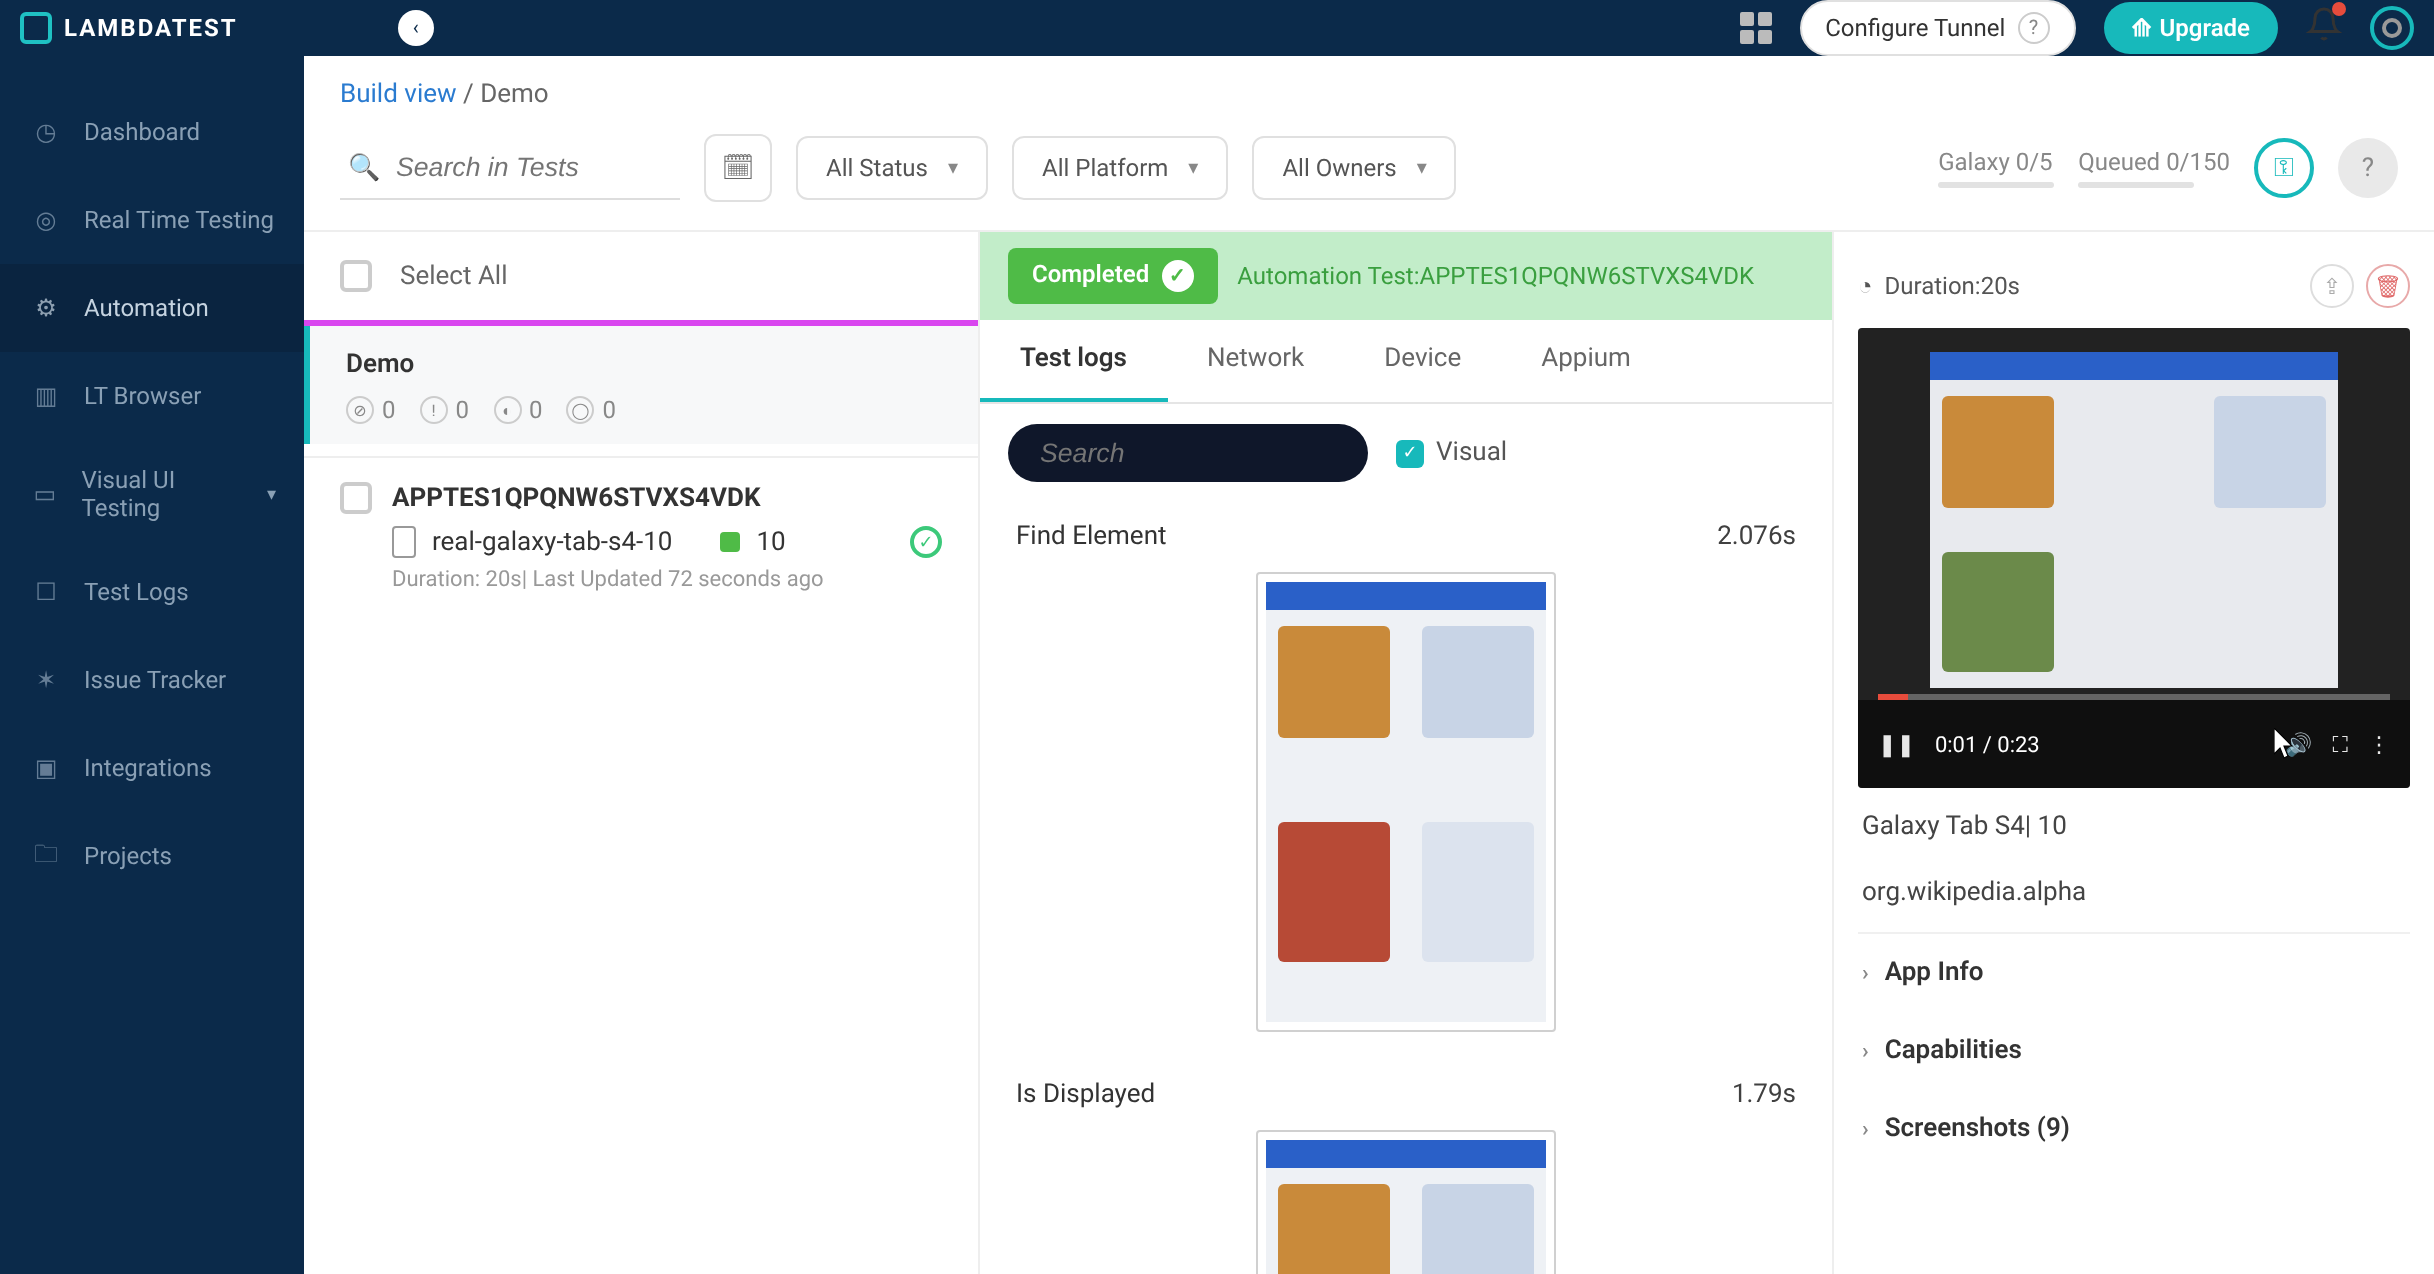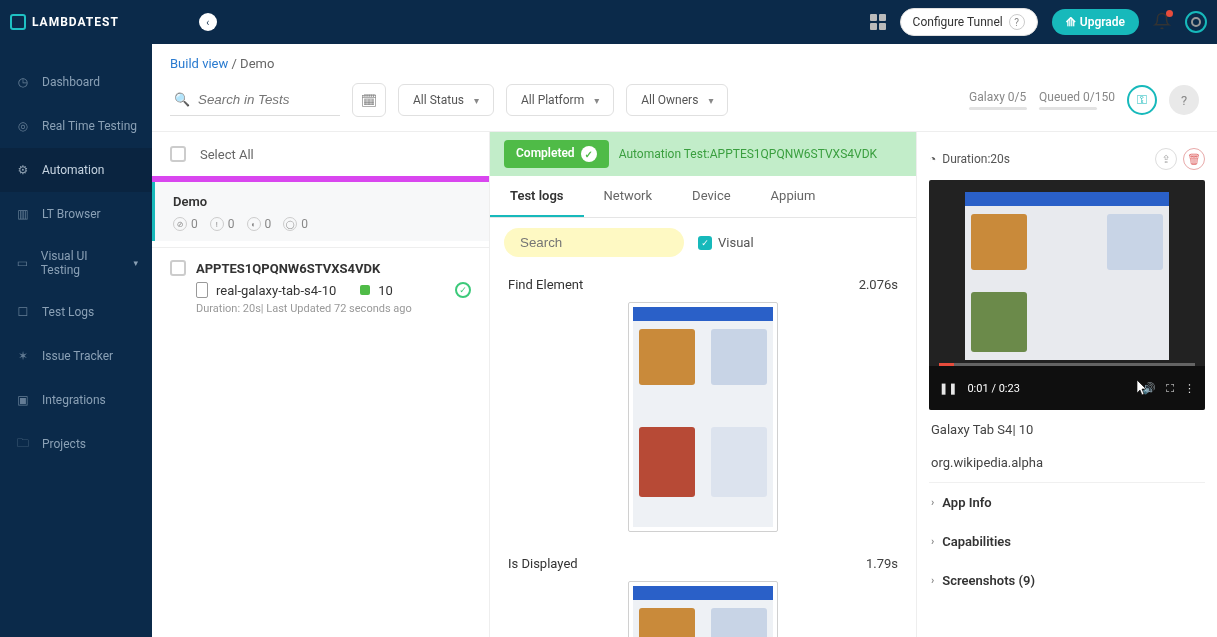--- a/index.html
+++ b/index.html
@@ -1,19 +1,19 @@
 <!DOCTYPE html>
 <html><head>
 <meta charset="utf-8">
 <style>
 * { box-sizing: border-box; margin: 0; padding: 0; }
 body { font-family: -apple-system, BlinkMacSystemFont, "Segoe UI", Roboto, sans-serif; font-size: 13px; color: #333; background: #fff; width: 1217px; height: 637px; overflow: hidden; }
 
 
-.topbar { height: 44px; background: #0b2a4a; color: #fff; display: flex; align-items: center; padding: 0 10px; }
+.topbar { height: 28px; background: #0b2a4a; color: #fff; display: flex; align-items: center; padding: 0 10px; }
 .logo { display: flex; align-items: center; gap: 6px; font-weight: 700; letter-spacing: 1px; font-size: 12px; }
 .logo-mark { width: 16px; height: 16px; border: 2px solid #1fc1c3; border-radius: 3px; display: inline-block; }
 .topbar-spacer { flex: 1; }
 .topbar-right { display: flex; align-items: center; gap: 14px; }
 .collapse-btn { width: 18px; height: 18px; background: #fff; border-radius: 50%; color: #0b2a4a; display: flex; align-items: center; justify-content: center; font-size: 10px; margin-left: 80px; cursor: pointer; }
 .grid-icon { width: 16px; height: 16px; display: grid; grid-template-columns: 1fr 1fr; grid-template-rows: 1fr 1fr; gap: 2px; }
 .grid-icon span { background: #bbb; border-radius: 1px; }
 .configure-pill { background: #fff; color: #333; padding: 5px 12px; border-radius: 14px; display: flex; align-items: center; gap: 6px; font-size: 12px; border: 1px solid #e0e0e0; }
 .configure-pill .q { width: 16px; height: 16px; border: 1px solid #ccc; border-radius: 50%; display: flex; align-items: center; justify-content: center; font-size: 10px; color: #888; }
 .upgrade-pill { background: #17b9bb; color: #fff; padding: 6px 14px; border-radius: 14px; display: flex; align-items: center; gap: 4px; font-size: 12px; font-weight: 600; }
@@ -46,21 +46,21 @@
 .filters-spacer { flex: 1; }
 .stat { font-size: 12px; color: #888; display: flex; flex-direction: column; align-items: flex-start; gap: 3px; }
 .stat .bar { width: 58px; height: 3px; background: #e2e2e2; border-radius: 2px; }
 .key-btn { width: 30px; height: 30px; border: 2px solid #17b9bb; border-radius: 50%; display: flex; align-items: center; justify-content: center; color: #17b9bb; cursor: pointer; }
 .help-btn { width: 30px; height: 30px; background: #e9e9e9; border-radius: 50%; display: flex; align-items: center; justify-content: center; color: #888; }
 
 
 .content { display: flex; flex: 1; overflow: hidden; }
 
 .col-left { width: 338px; border-right: 1px solid #eee; overflow-y: auto; }
-.select-all { display: flex; align-items: center; gap: 14px; padding: 14px 18px; border-bottom: 6px solid #d946ef; color: #666; }
+.select-all { display: flex; align-items: center; gap: 14px; padding: 14px 18px; border-bottom: 3px solid #d946ef; color: #666; }
 .checkbox { width: 16px; height: 16px; border: 2px solid #ccc; border-radius: 3px; cursor: pointer; }
 
 .group { border-left: 3px solid #17b9bb; background: #f7f8f9; }
 .group-head { padding: 12px 18px 8px; font-weight: 600; font-size: 13px; }
 .group-counts { display: flex; gap: 12px; padding: 0 18px 10px; align-items: center; }
 .count-pill { display: flex; align-items: center; gap: 4px; font-size: 12px; color: #888; }
 .count-pill .ic { width: 14px; height: 14px; border: 1.5px solid #ccc; border-radius: 50%; display: inline-flex; align-items: center; justify-content: center; font-size: 8px; }
 
 .test-card { background: #fff; margin: 6px 0 0; padding: 12px 18px; border-top: 1px solid #eee; }
 .test-card .row1 { display: flex; align-items: center; gap: 10px; font-weight: 700; font-size: 13px; color: #333; }
@@ -74,21 +74,21 @@
 .status-banner { background: #c2edc9; display: flex; align-items: center; padding: 8px 14px; gap: 10px; }
 .status-chip { background: #4fbb47; color: #fff; padding: 6px 12px; border-radius: 4px; display: flex; align-items: flex-start; gap: 6px; font-size: 12px; font-weight: 600; }
 .status-chip .cc { width: 16px; height: 16px; background: #fff; border-radius: 50%; color: #4fbb47; display: flex; align-items: center; justify-content: center; font-size: 10px; }
 .banner-text { color: #3a9f3f; font-size: 12px; }
 
 .tabs { display: flex; border-bottom: 1px solid #e5e5e5; }
 .tab { padding: 12px 20px; font-size: 13px; color: #666; cursor: pointer; }
 .tab.active { color: #333; font-weight: 600; border-bottom: 2px solid #17b9bb; }
 
 .midbar { display: flex; align-items: center; gap: 14px; padding: 10px 14px; }
-.mid-search { background: #fef9c3; border-radius: 16px; padding: 7px 16px; width: 180px; border: none; color: #888; outline: none; }
+.mid-search { background: #0f172a; border-radius: 16px; padding: 7px 16px; width: 180px; border: none; font-style: italic; color: #888; outline: none; }
 .visual-toggle { display: flex; align-items: center; gap: 6px; font-size: 13px; color: #555; }
 .visual-toggle .cb { width: 14px; height: 14px; background: #17b9bb; border-radius: 3px; color: #fff; display: flex; align-items: center; justify-content: center; font-size: 9px; }
 
 .step { padding: 10px 18px; }
 .step-head { display: flex; justify-content: space-between; align-items: center; padding-bottom: 6px; font-size: 13px; }
 .step-head .name { color: #333; }
 .step-head .time { color: #404040; }
 .shot-frame { width: 150px; height: 230px; background: #fff; border: 1px solid #d0d0d0; border-radius: 2px; margin: 4px auto; padding: 4px; }
 .shot-inner { width: 100%; height: 100%; background: linear-gradient(#eef1f5, #eef1f5); position: relative; overflow: hidden; }
 .shot-bar { position: absolute; top: 0; left: 0; right: 0; height: 14px; background: #2a60c8; }

